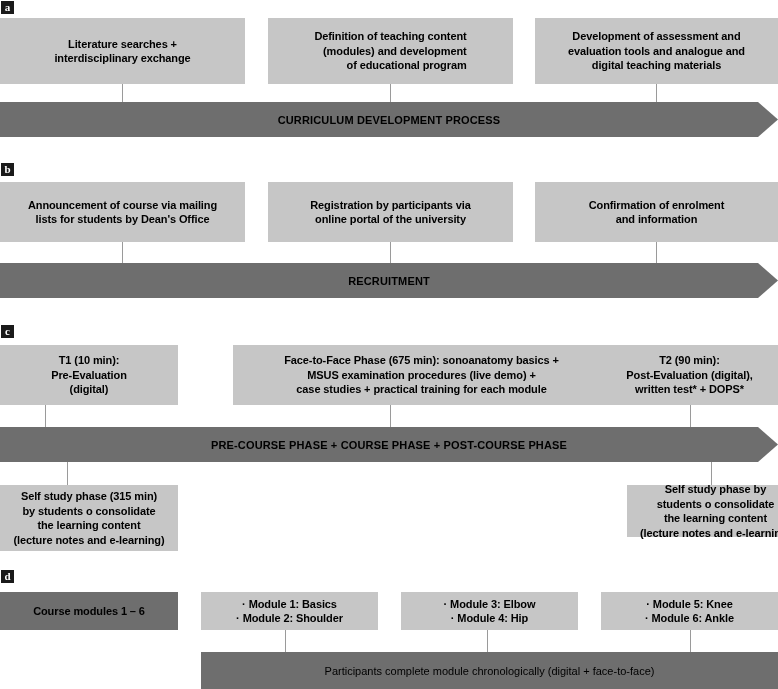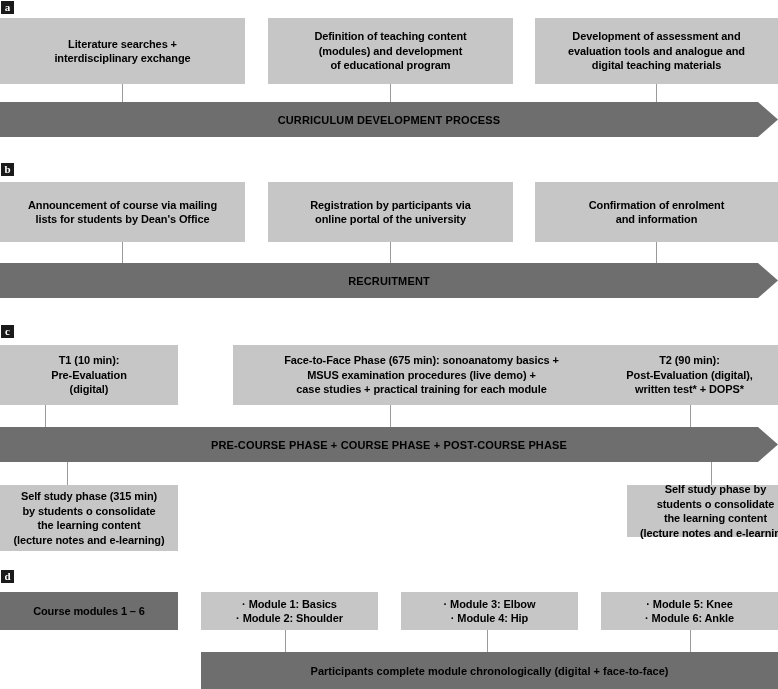--- a/index.html
+++ b/index.html
@@ -96,36 +96,36 @@
   
   .flatbar {
     position: absolute;
     background: #6e6e6e;
     display: flex;
     align-items: center;
     justify-content: center;
   }
   .flatbar .alabel {
     font-size: 11px;
-    font-weight: 700;
+    font-weight: 400;
     color: #000;
   }
 </style>
 </head>
 <body>
 
 <div class="canvas">
 
   <div class="badge" style="left:1px; top:1px;">a</div>
 
   <div class="box" style="left:0px; top:18px; width:245px; height:66px;">
     <span class="txt">Literature searches +
 interdisciplinary exchange</span>
   </div>
-  <div class="box" style="left:268px; top:18px; width:245px; height:66px;">
+  <div class="box" style="left:268px; top:18px; width:245px; height:66px;text-align:right;">
     <span class="txt">Definition of teaching content
 (modules) and development
 of educational program</span>
   </div>
   <div class="box" style="left:535px; top:18px; width:243px; height:66px;">
     <span class="txt">Development of assessment and
 evaluation tools and analogue and
 digital teaching materials</span>
   </div>
 

